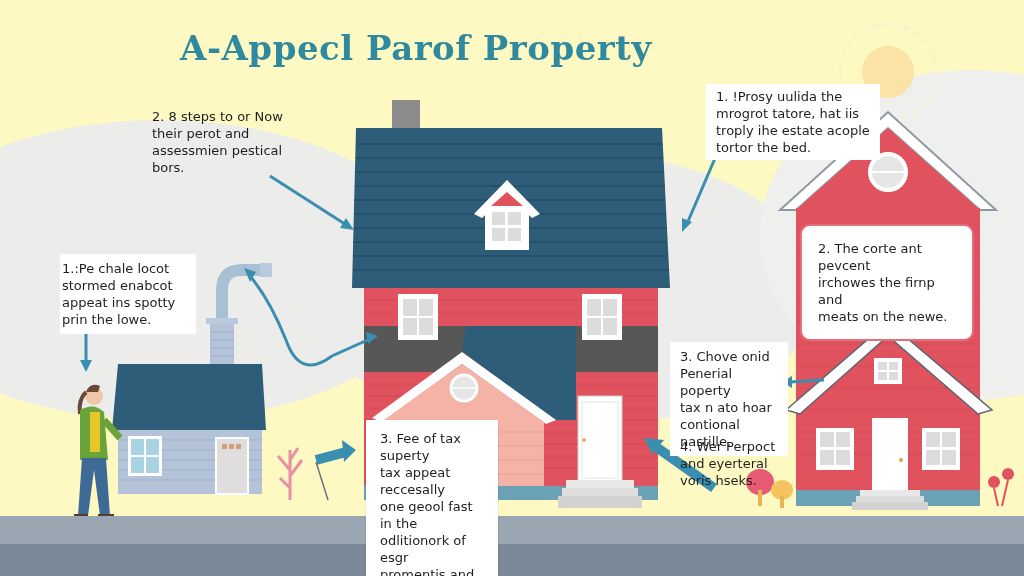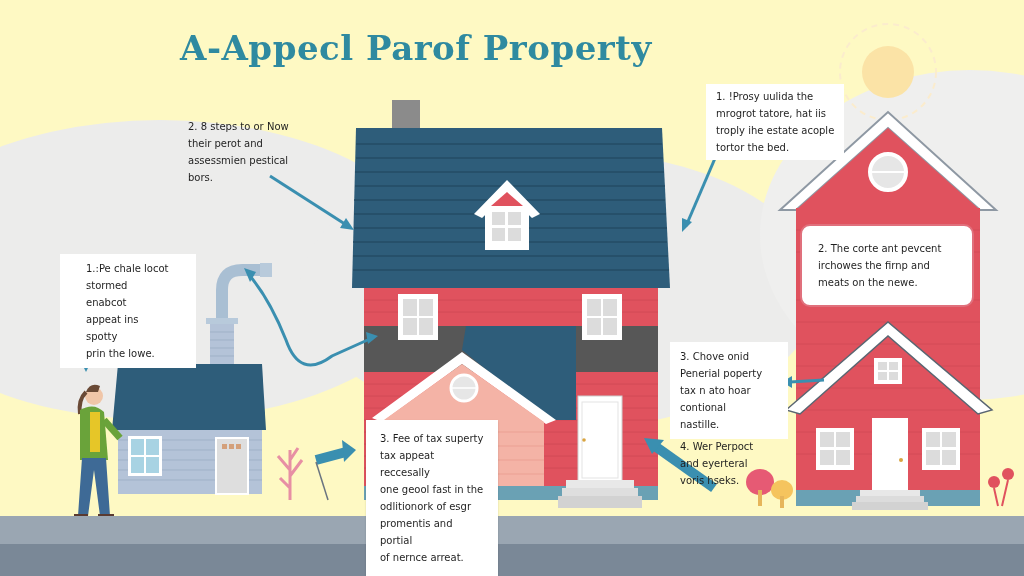--- a/index.html
+++ b/index.html
@@ -1,20 +1,20 @@
 <!DOCTYPE html>
 <html><head>
 <meta charset="utf-8">
 <style>
   * { box-sizing: border-box; margin: 0; padding: 0; }
   html, body { width: 1024px; height: 576px; overflow: hidden; background: #f6f6f5; }
   .canvas { position: relative; width: 1024px; height: 576px; background: #fef9c3; overflow: hidden; font-family: "DejaVu Sans", sans-serif; }
   .hill { position: absolute; border-radius: 50%; background: #ececeb; }
   .title { position: absolute; left: 180px; top: 28px; font-family: "DejaVu Serif", serif; font-weight: bold; font-size: 34px; color: #2f8aa0; letter-spacing: 0.5px; white-space: nowrap; }
-  .note { position: absolute; font-size: 10px; line-height: 17px; color: #1f1f1f; white-space: pre-line; }
+  .note { position: absolute; font-size: 13px; line-height: 17px; color: #1f1f1f; white-space: pre-line; }
   .note.box { background: #ffffff; padding: 8px 12px; }
   .note.boxed { background: #ffffff; border: 2px solid #e0707c; padding: 12px 14px; }
   .ground1 { position: absolute; left: 0; top: 516px; width: 1024px; height: 28px; background: #9aa6b2; }
   .ground2 { position: absolute; left: 0; top: 544px; width: 1024px; height: 32px; background: #7a8897; }
   svg.scene { position: absolute; left: 0; top: 0; }
 </style>
 </head>
 <body>
 
 <div class="canvas">
@@ -216,29 +216,29 @@
       <polygon points="782,382 792,376 792,388"></polygon>
       <polygon points="644,438 664,440 652,454"></polygon>
       <polygon points="356,450 342,440 344,462"></polygon>
     </g>
     <line x1="316" y1="462" x2="328" y2="500" stroke="#6a7480" stroke-width="1.5"></line>
   </svg>
 
   <div class="ground1"></div>
   <div class="ground2"></div>
 
-  <div class="note" style="left:152px; top:118px;margin-left:36px;">2. 8 steps to or Now
+  <div class="note" style="left:152px; top:108px;">2. 8 steps to or Now
 their perot and
 assessmien pestical
 bors.</div>
   <div class="note box" style="left:706px; top:84px; padding:4px 10px;">1. !Prosy uulida the
 mrogrot tatore, hat iis
 troply ihe estate acople
 tortor the bed.</div>
-  <div class="note box" style="left:60px; top:254px; width:136px; padding:6px 26px;">1.:Pe chale locot
+  <div class="note box" style="left:60px; top:254px; width:136px; padding:6px 2px;">1.:Pe chale locot
 stormed enabcot
 appeat ins spotty
 prin the lowe.</div>
   <div class="note boxed" style="left:800px; top:224px; width:174px; padding:14px 16px;border-radius:10px;">2. The corte ant pevcent
 irchowes the firnp and
 meats on the newe.</div>
   <div class="note box" style="left:670px; top:342px; width:118px; padding:6px 10px;">3. Chove onid
 Penerial poperty
 tax n ato hoar
 contional

